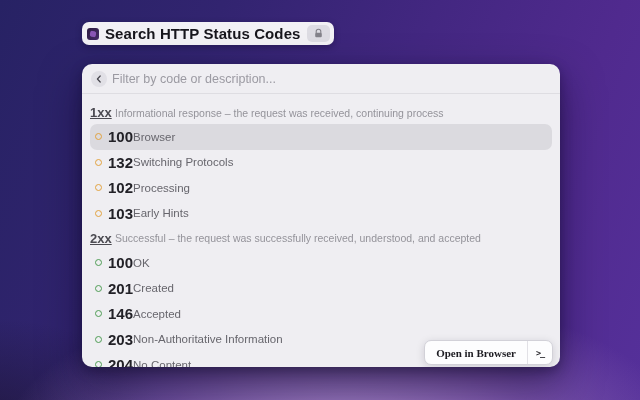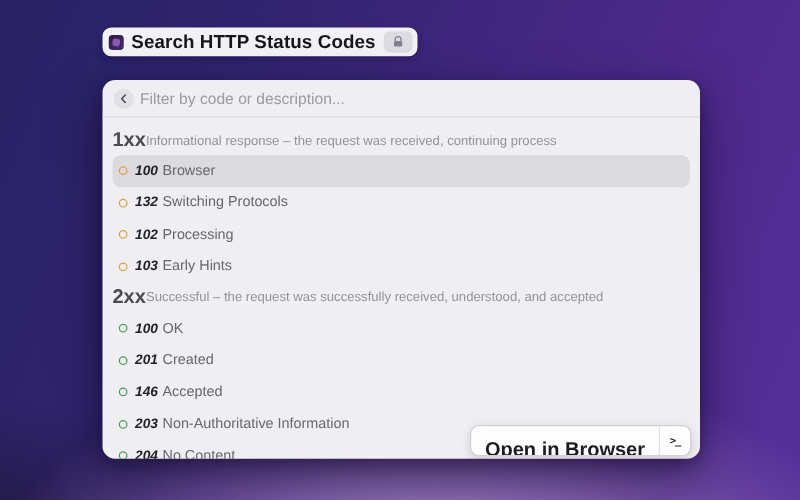--- a/index.html
+++ b/index.html
@@ -52,43 +52,43 @@
   .search-input{
     flex:1;margin-left:5px;border:none;background:transparent;outline:none;
     font-family:"Liberation Sans",sans-serif;font-size:12.5px;color:#232228;padding:0;
   }
   .search-input::placeholder{color:#9b9aa2;}
 
   
   .list{padding:0 8px;}
   .sec{display:flex;align-items:center;height:24px;padding:0 0;}
   .sec.first{height:30px;padding-top:7px;box-sizing:border-box;}
-  .sec-code{min-width:25px;font-size:16px;font-weight:700;color:#4b4a51;}
+  .sec-code{min-width:25px;font-size:13px;font-weight:700;color:#4b4a51;text-decoration:underline;}
   .sec-desc{font-size:10.5px;color:#94939a;white-space:nowrap;}
   .row{
     display:flex;align-items:center;height:25.5px;padding:0 5px;border-radius:7px;cursor:default;
   }
   .row.selected{background:#dbdadf;}
   .dot{
     width:7px;height:7px;border-radius:50%;box-sizing:border-box;
     border:1.5px solid #999;margin-right:6px;flex:0 0 auto;
   }
-  .code{min-width:22px;font-size:11px;font-weight:700;color:#222127;font-style:italic;}
+  .code{min-width:22px;font-size:15px;font-weight:700;color:#222127;}
   .desc{font-size:11.5px;color:#67666d;white-space:nowrap;}
 
   
   .footer-actions{
     position:absolute;right:7px;bottom:2px;height:23px;
     display:flex;align-items:stretch;
     background:#fdfdfe;border:1px solid #d2d1d8;border-radius:7px;
     box-shadow:0 2px 8px rgba(20,15,40,.15);overflow:hidden;
   }
   .open-btn{
-    border:none;background:transparent;padding:11px 11px;cursor:pointer;
-    font-family:Liberation Sans, sans-serif;font-size:16px;font-weight:700;color:#1d1c22;white-space:nowrap;
+    border:none;background:transparent;padding:3px 11px;cursor:pointer;
+    font-family:Liberation Serif, serif;font-size:11px;font-weight:700;color:#1d1c22;white-space:nowrap;
   }
   .term-btn{
     border:none;border-left:1px solid #e2e1e6;background:transparent;width:25px;cursor:pointer;
     display:flex;align-items:center;justify-content:center;
     font-family:"DejaVu Sans Mono",monospace;font-size:8.5px;font-weight:700;color:#232228;letter-spacing:-1px;padding:0;
   }
 </style>
 </head>
 <body>
 

